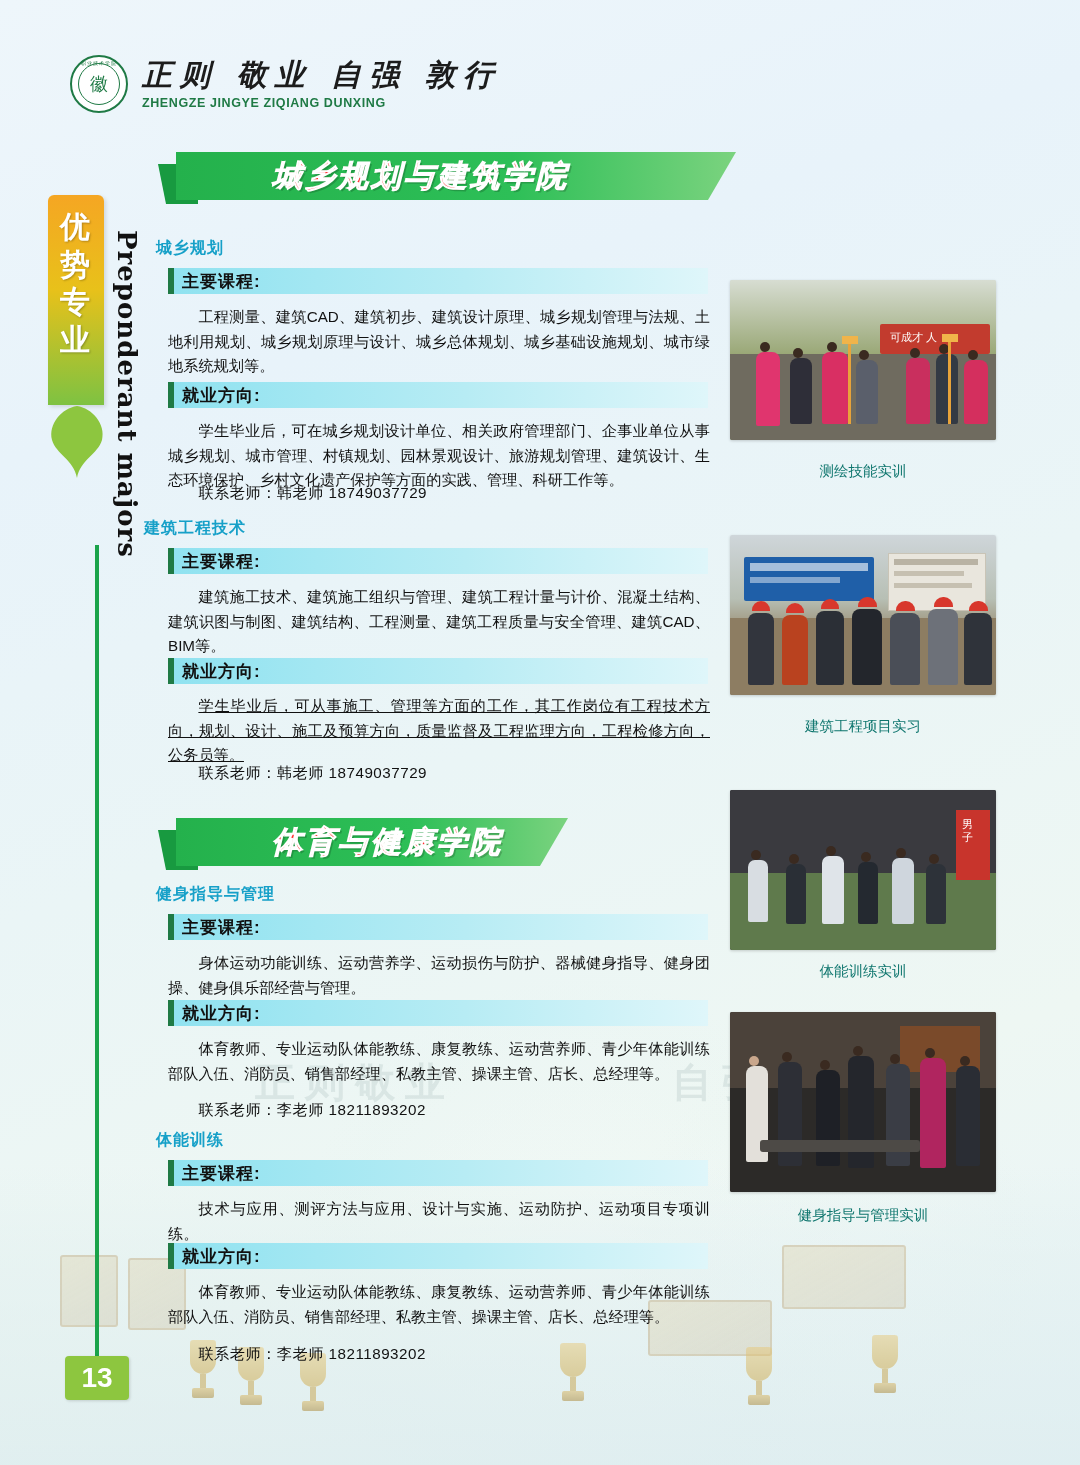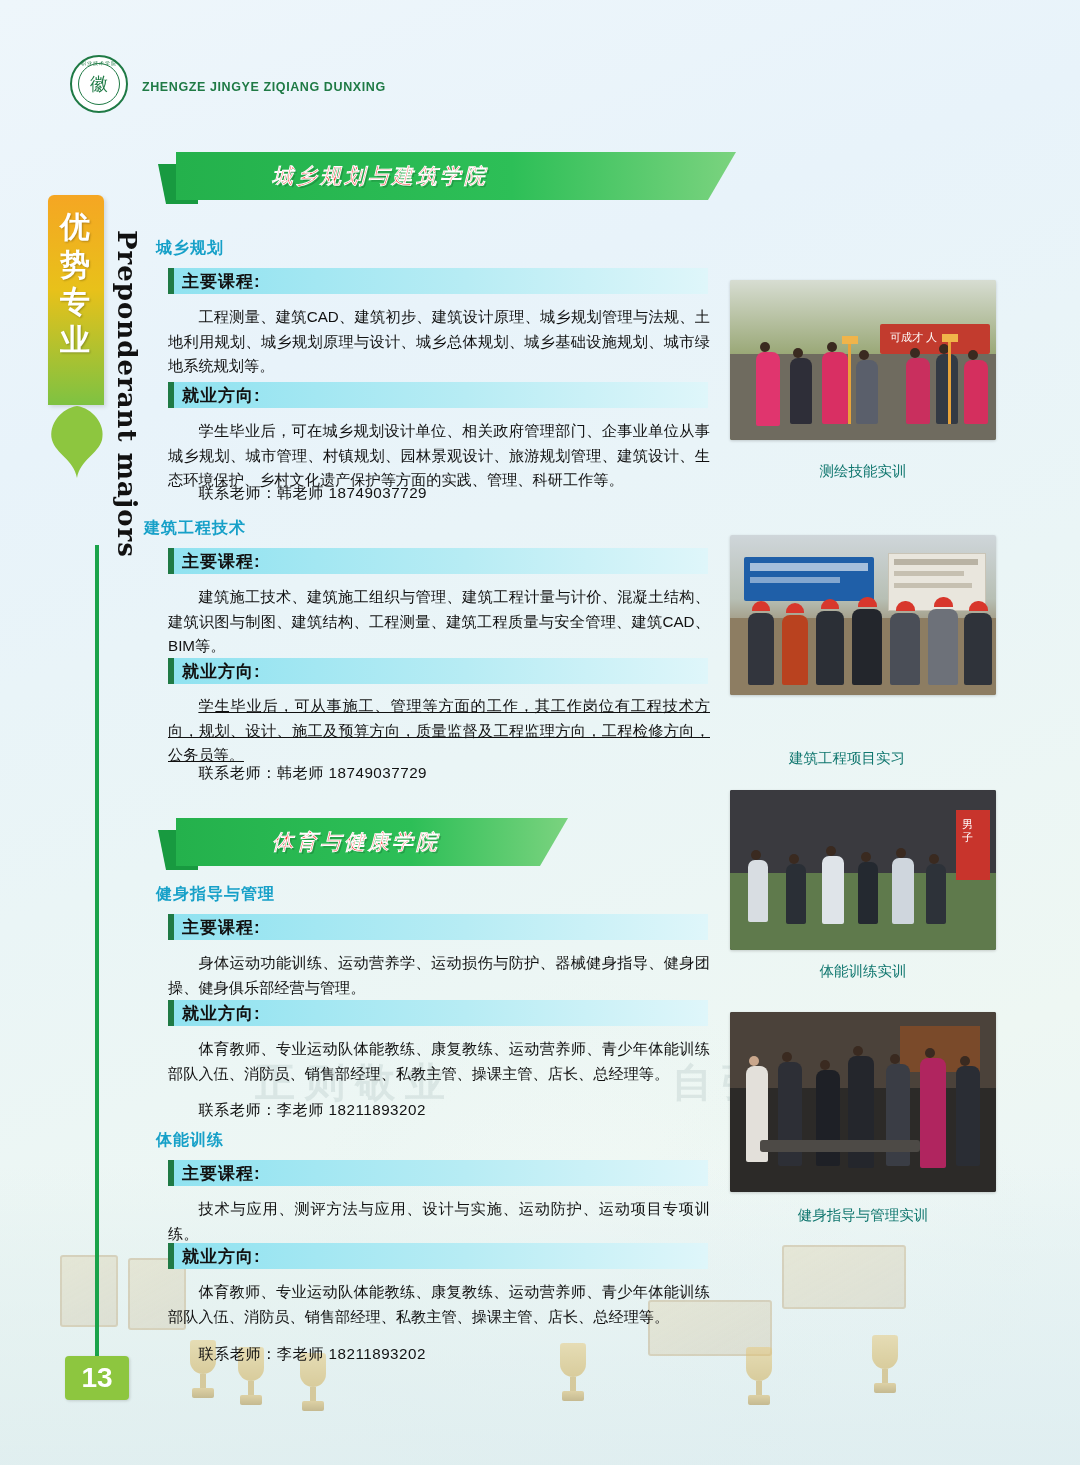--- a/index.html
+++ b/index.html
@@ -213,23 +213,23 @@
     left: -18px;
     top: 12px;
     width: 40px; height: 40px;
     background: #189a40;
     clip-path: polygon(0 0, 100% 0, 100% 100%, 20% 100%);
     z-index: -1;
   }
   .banner-title {
     color: #ff2d2d;
     font-family: "DejaVu Serif", serif;
-    font-weight: normal;
+    font-weight: bold;
     font-style: italic;
-    font-size: 21px;
+    font-size: 30px;
     letter-spacing: 3px;
     -webkit-text-stroke: 1px #ffffff;
     text-shadow: 2px 2px 0 rgba(0,0,0,0.18);
     padding-left: 96px;
     white-space: nowrap;
   }
 
   
   .major-name {
     position: absolute;
@@ -341,20 +341,21 @@
     <div class="stem"></div>
     <div class="base"></div>
   </div>
 
 <div class="header">
   <div class="logo-circle">
     <div class="arc-text">职业技术学院</div>
     <div class="inner">徽</div>
   </div>
   <div>
+    <div class="motto-cn">正则 敬业 自强 敦行</div>
     <div class="motto-en">ZHENGZE JINGYE ZIQIANG DUNXING</div>
   </div>
 </div>
 
 <div class="side-tab"></div>
 <div class="side-tab-text">优势专业</div>
 <svg class="side-leaf" viewBox="0 0 62 80">
   <path d="M31 78 C28 60 10 54 6 40 C2 24 16 8 31 6 C46 8 60 24 56 40 C52 54 34 60 31 78 Z" fill="#8dc63f"></path>
 </svg>
 <div class="side-en">Preponderant majors</div>
@@ -472,21 +473,21 @@
   <div style="position:absolute;left:91px;top:64px;width:18px;height:10px;background:#d8372c;border-radius:9px 9px 0 0;"></div>
   <div style="position:absolute;left:122px;top:74px;width:30px;height:76px;background:#23262c;border-radius:8px 8px 2px 2px;"></div>
   <div style="position:absolute;left:128px;top:62px;width:19px;height:10px;background:#d8372c;border-radius:9px 9px 0 0;"></div>
   <div style="position:absolute;left:160px;top:78px;width:30px;height:72px;background:#4a4e57;border-radius:8px 8px 2px 2px;"></div>
   <div style="position:absolute;left:166px;top:66px;width:19px;height:10px;background:#d8372c;border-radius:9px 9px 0 0;"></div>
   <div style="position:absolute;left:198px;top:74px;width:30px;height:76px;background:#6d7179;border-radius:8px 8px 2px 2px;"></div>
   <div style="position:absolute;left:204px;top:62px;width:19px;height:10px;background:#d8372c;border-radius:9px 9px 0 0;"></div>
   <div style="position:absolute;left:234px;top:78px;width:28px;height:72px;background:#2f333a;border-radius:8px 8px 2px 2px;"></div>
   <div style="position:absolute;left:239px;top:66px;width:19px;height:10px;background:#d8372c;border-radius:9px 9px 0 0;"></div>
 </div>
-<div class="cap" style="left:714px; top:717px;margin-top:32px;">建筑工程项目实习</div>
+<div class="cap" style="left:730px; top:717px;">建筑工程项目实习</div>
 
 <div class="photo" style="left:730px; top:790px;">
   <div class="sky" style="background:#2b2b2e;"></div>
   <div style="position:absolute;left:0;top:0;width:100%;height:52%;background:#3a3a3f;"></div>
   <div style="position:absolute;left:0;top:52%;width:100%;height:48%;background:#5f7a4c;"></div>
   <div style="position:absolute;left:226px;top:20px;width:34px;height:70px;background:#c8342c;"></div>
   <div style="position:absolute;left:232px;top:28px;color:#fff;font-size:11px;line-height:13px;">男<br>子</div>
   <div style="position:absolute;left:18px;top:70px;width:20px;height:62px;background:#d8dde2;border-radius:7px 7px 2px 2px;"></div>
   <div class="ph-head" style="left:21px;top:60px;"></div>
   <div style="position:absolute;left:56px;top:74px;width:20px;height:60px;background:#2a2f36;border-radius:7px 7px 2px 2px;"></div>

